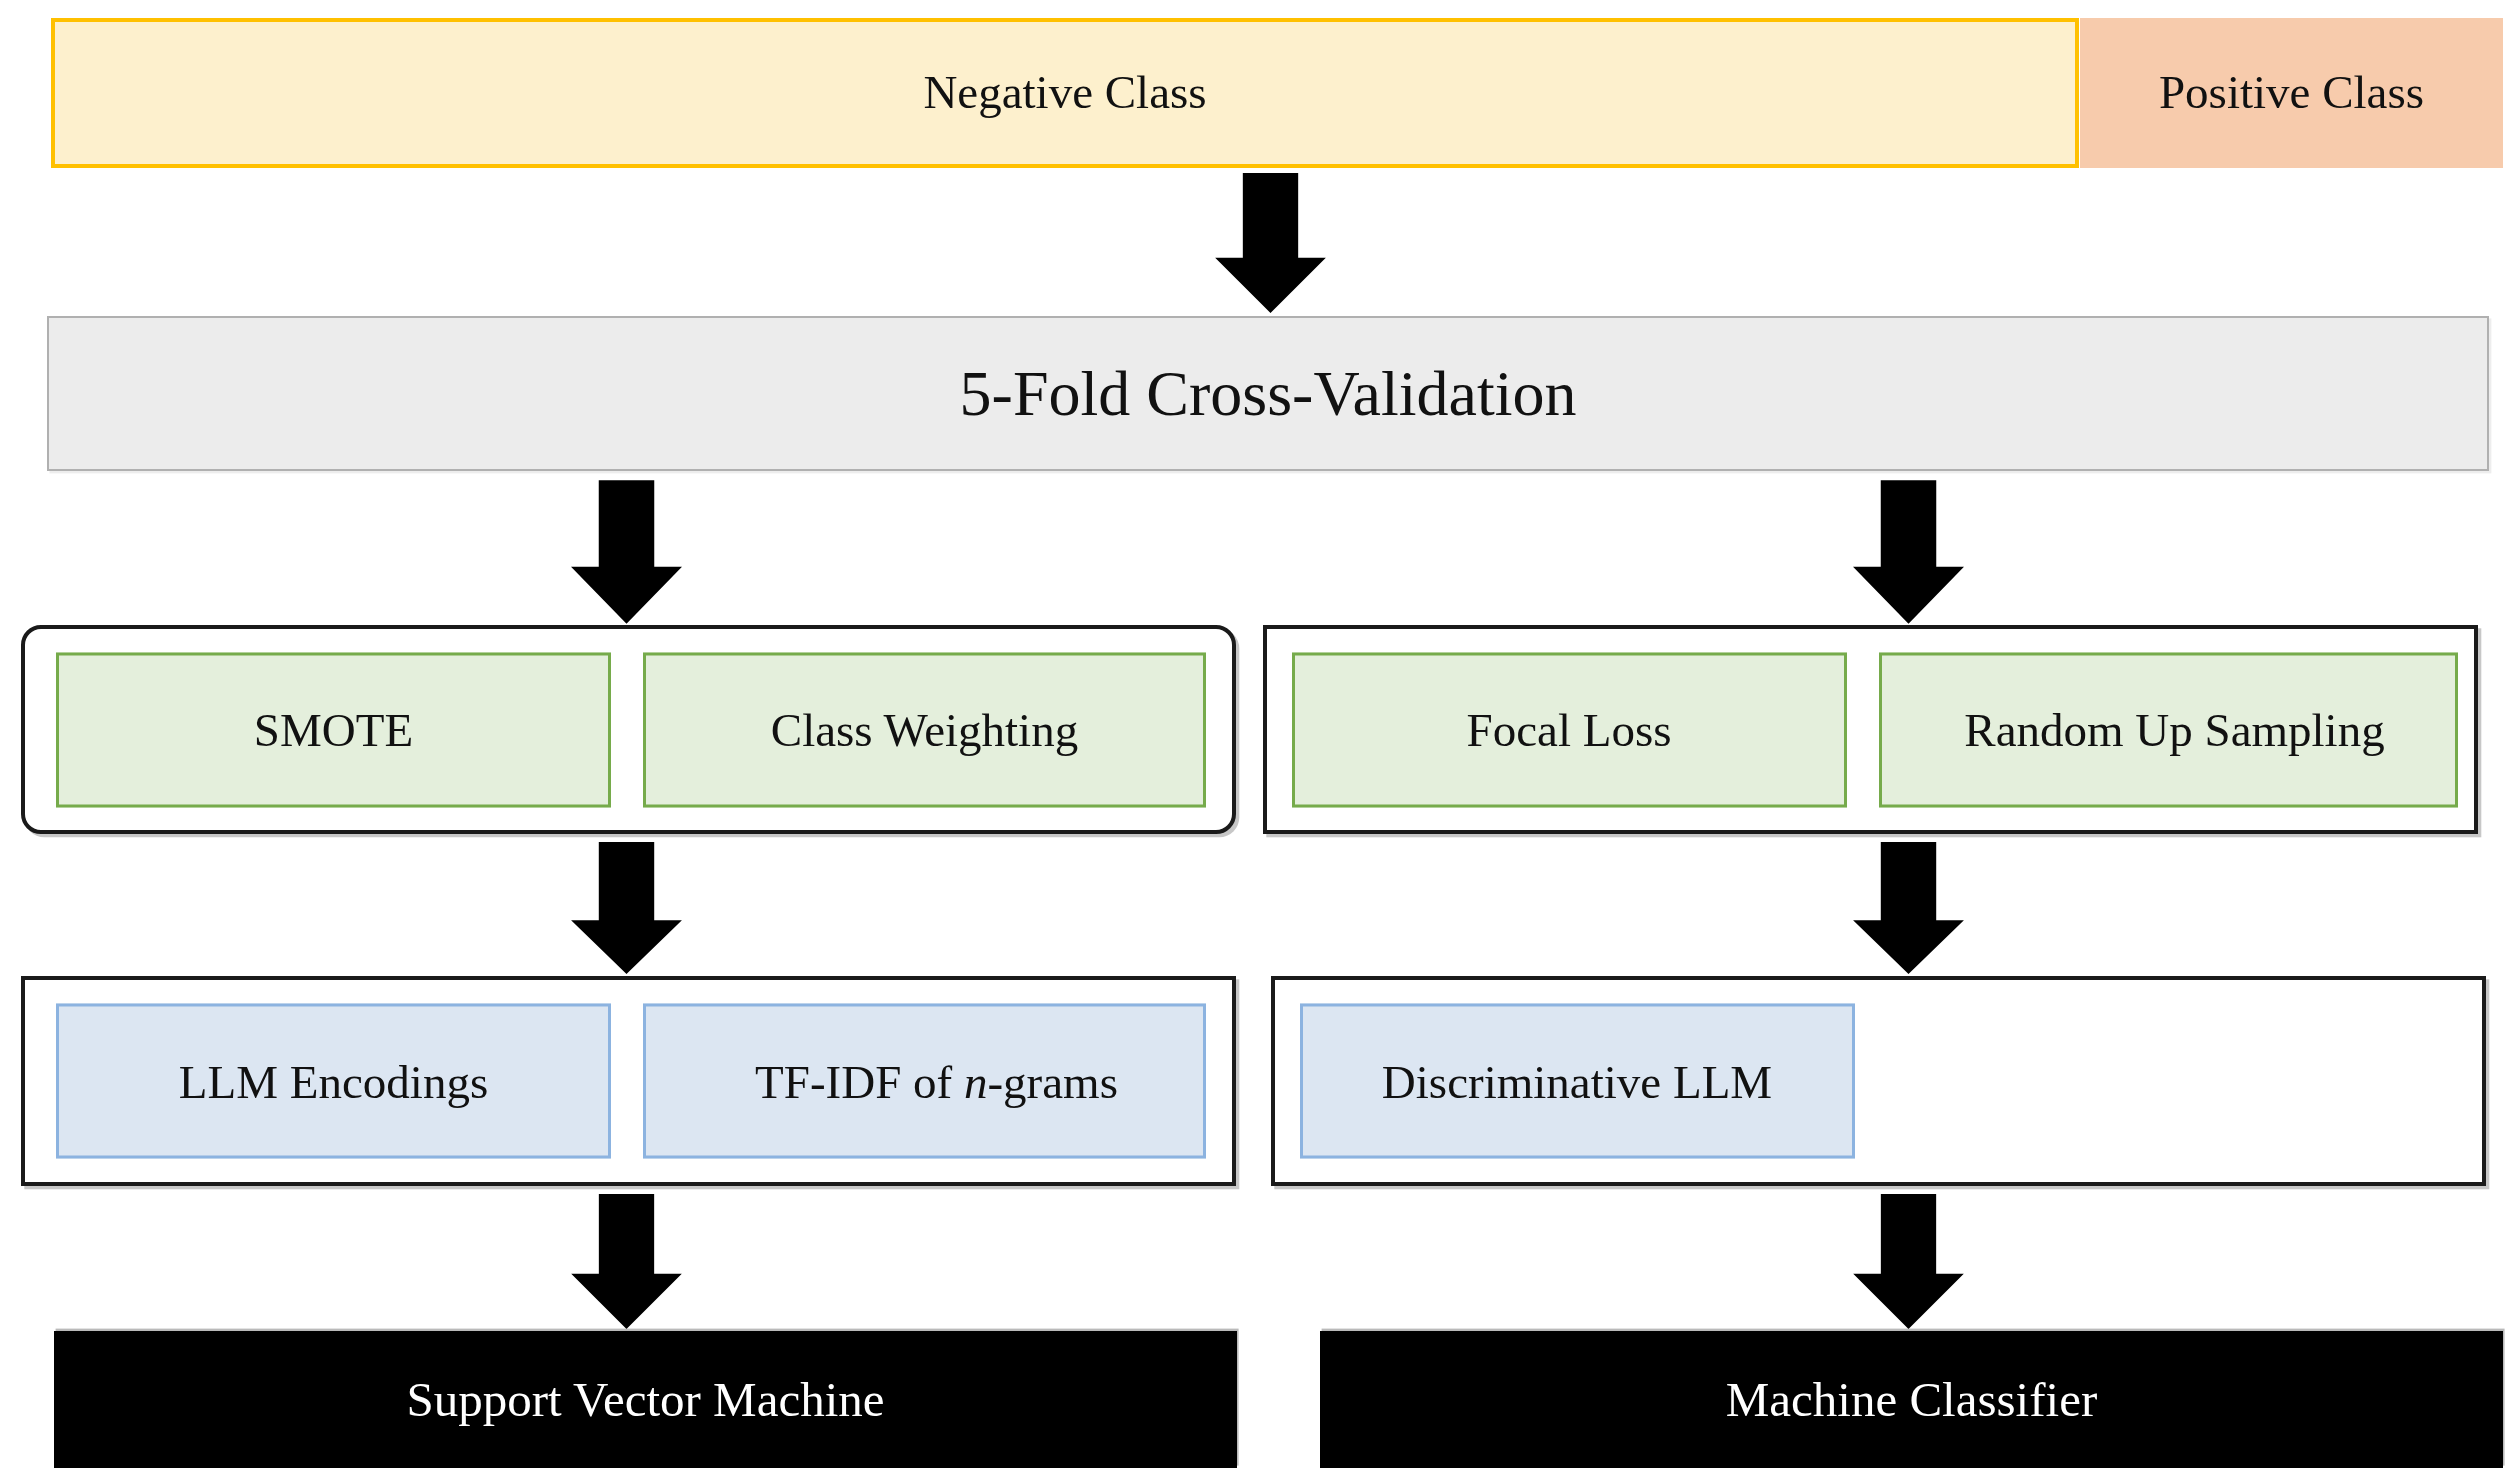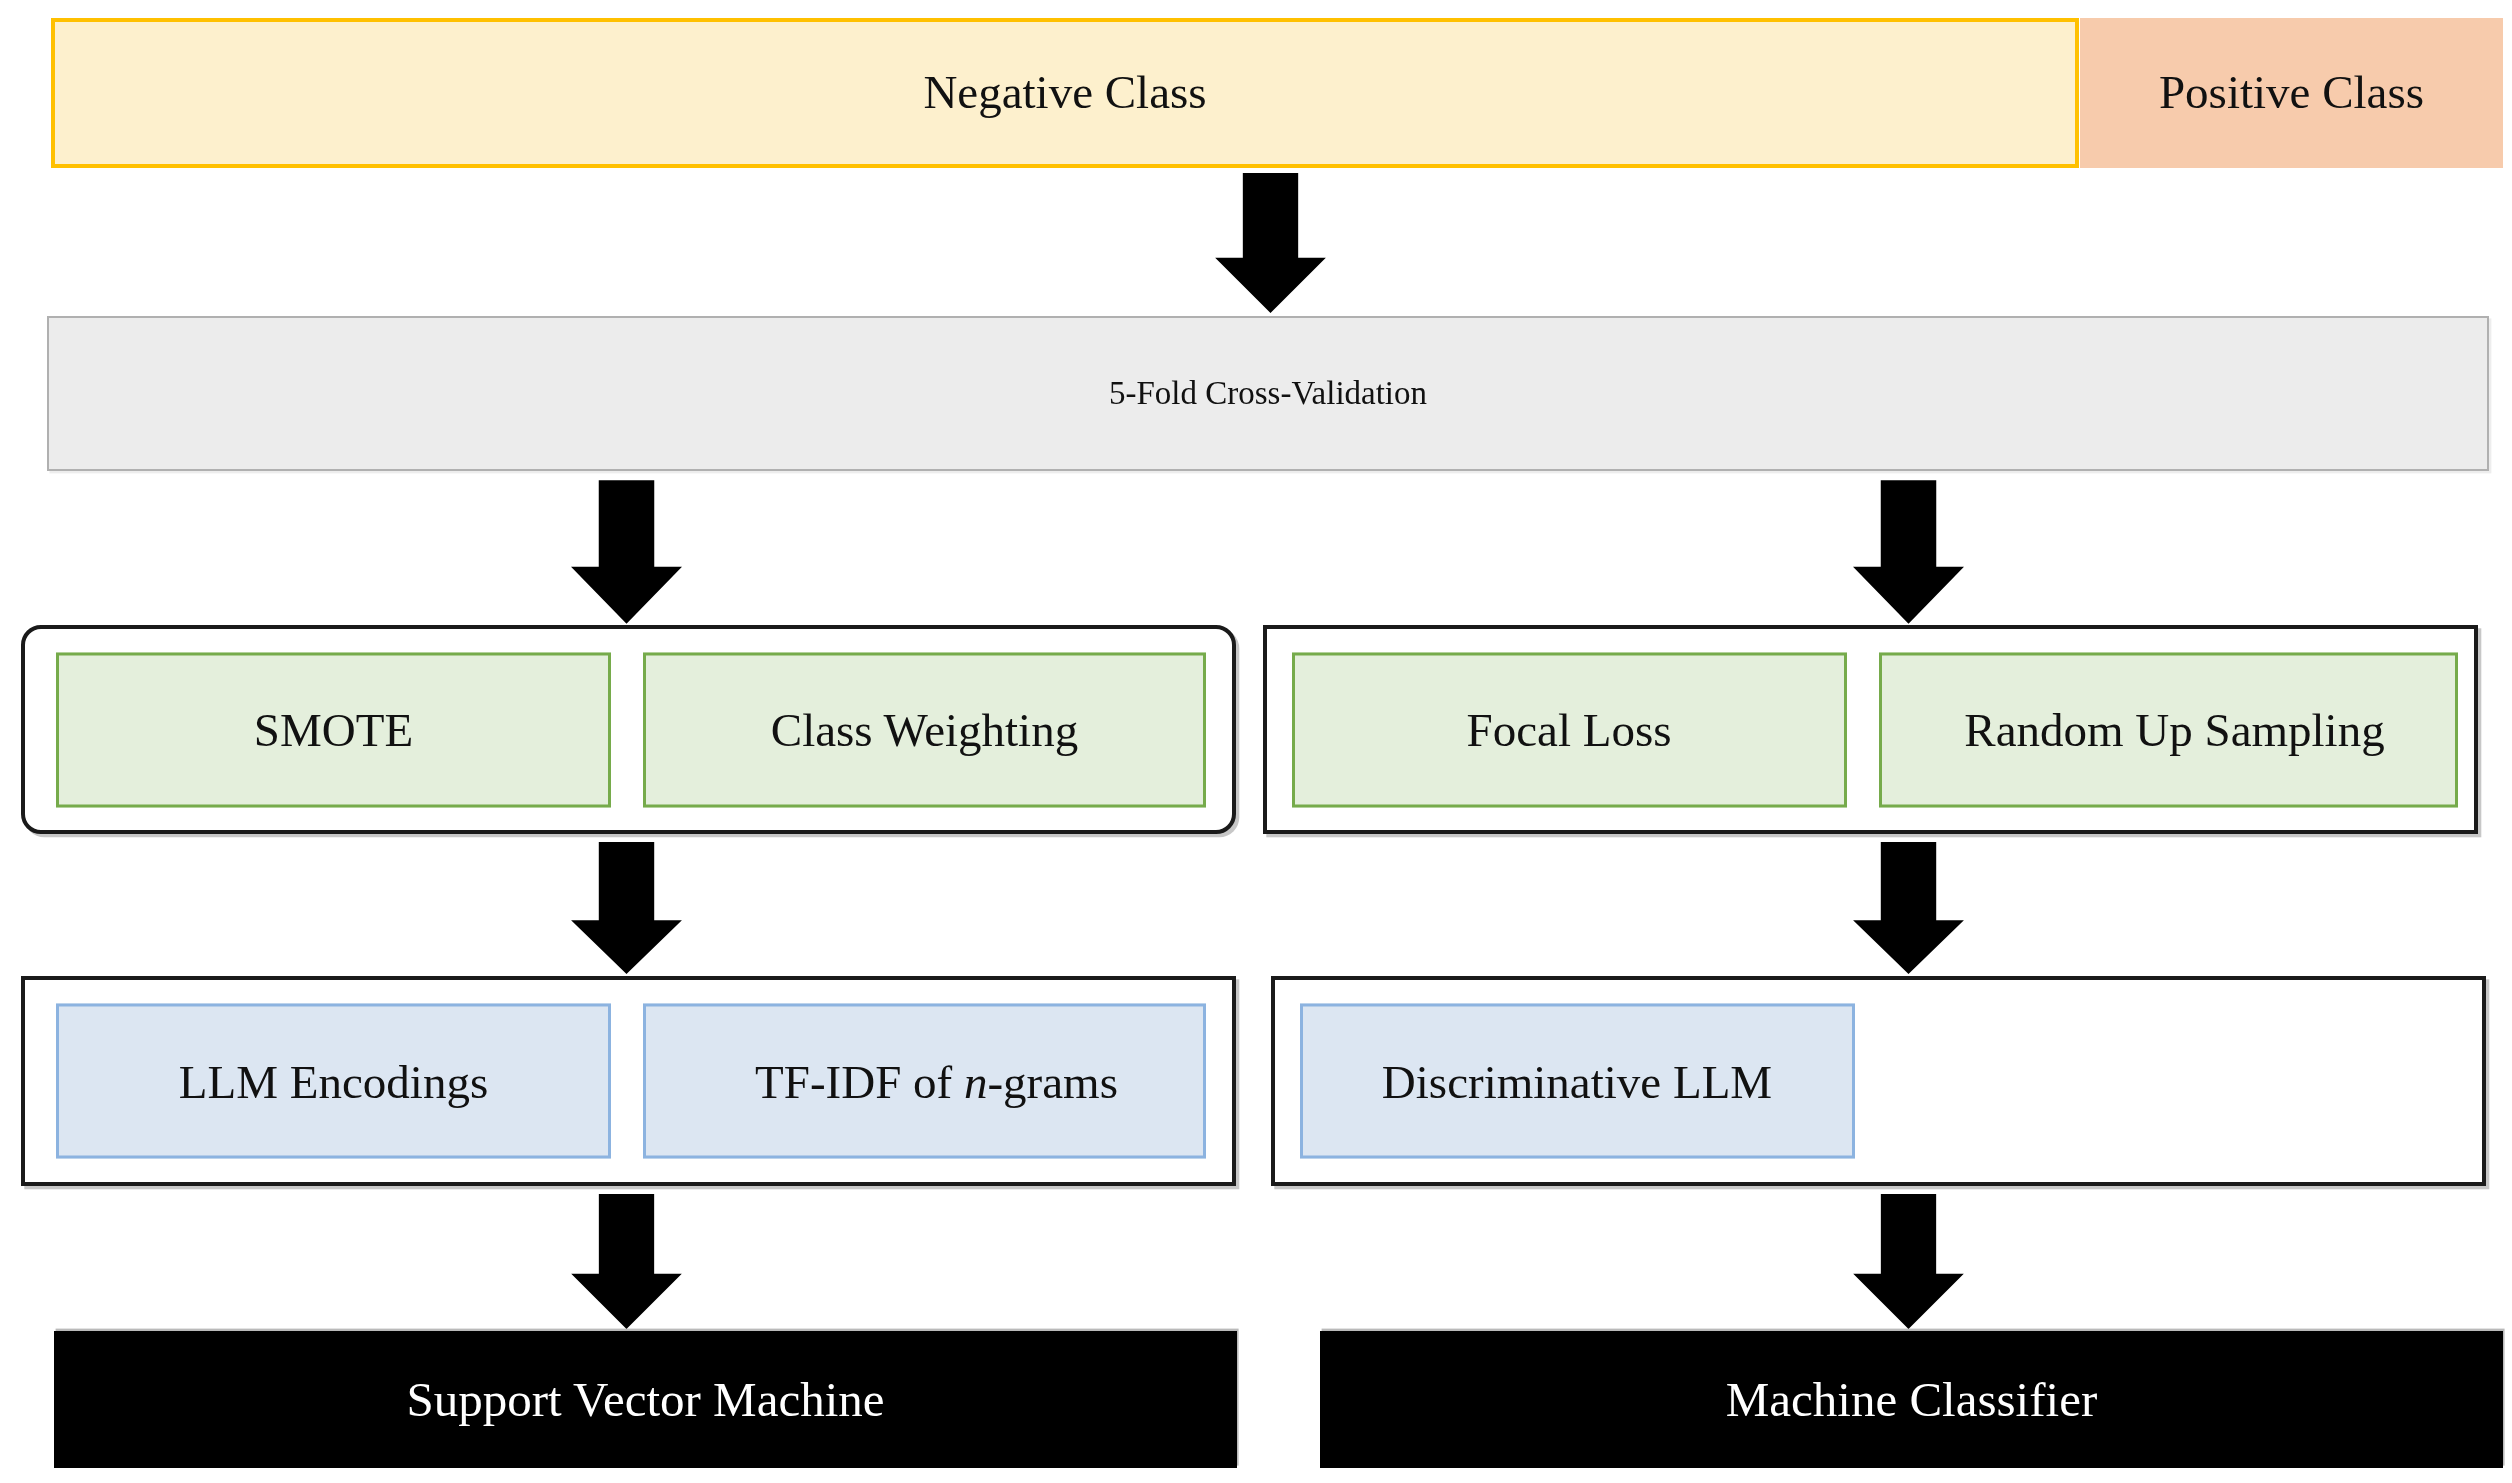--- a/index.html
+++ b/index.html
@@ -18,21 +18,21 @@
   .pos-class{
     background:#F7CBAC;
     border:0;
     font-size:47px;color:#111;
   }
 
   
   .cv-box{
     background:#ECECEC;
     border:2.4px solid #B0B0B0;
-    font-size:33px;color:#111;
+    font-size:64px;color:#111;
     box-shadow:2.4px 2.4px 0 rgba(0,0,0,.07);
   }
 
   
   .group{
     position:absolute;box-sizing:border-box;
     background:#ffffff;
     border:4.1px solid #1a1a1a;
     box-shadow:3.3px 3.3px 0 rgba(0,0,0,.22);
     display:flex;align-items:center;justify-content:space-between;

